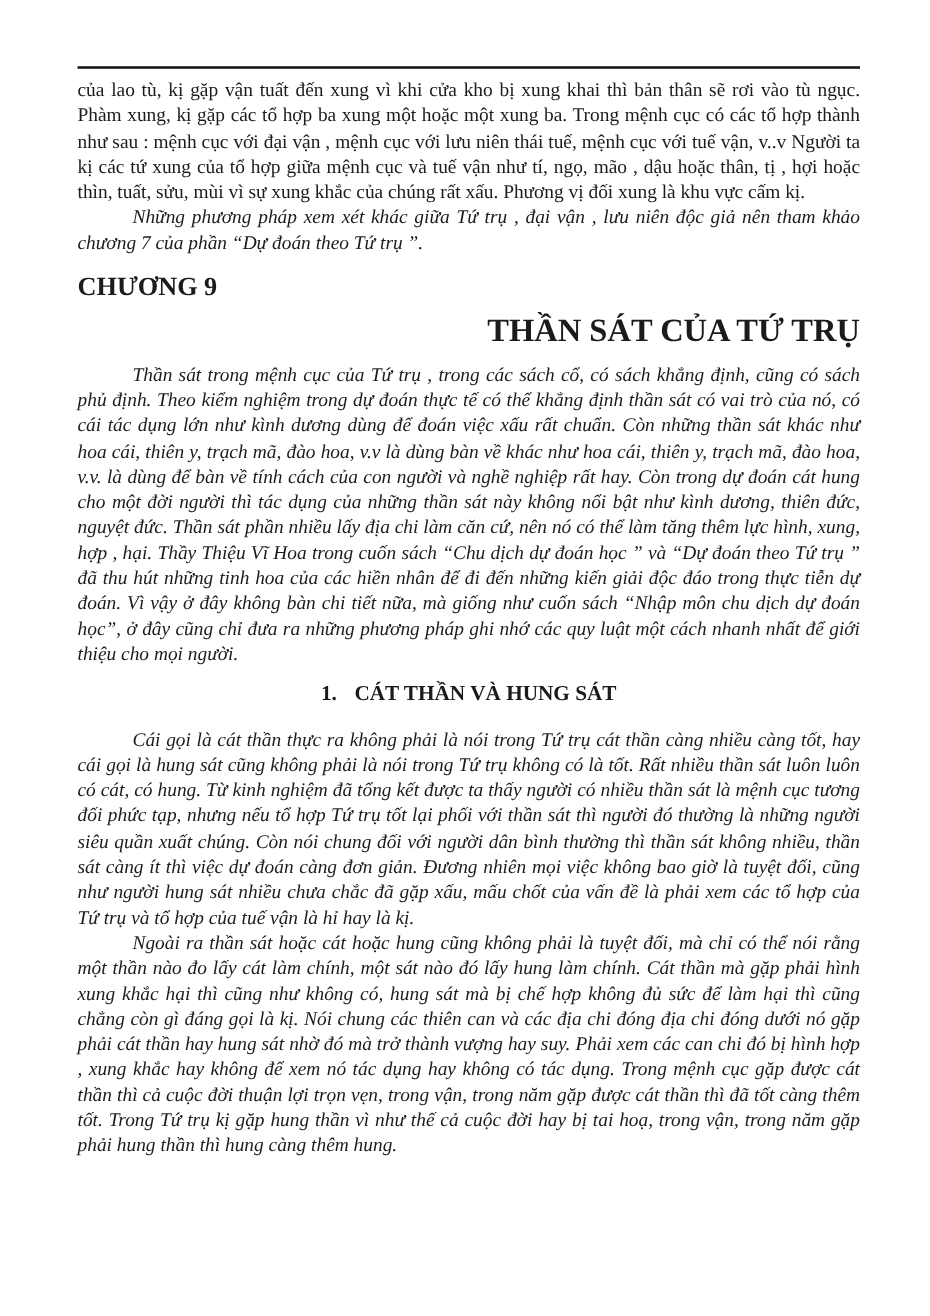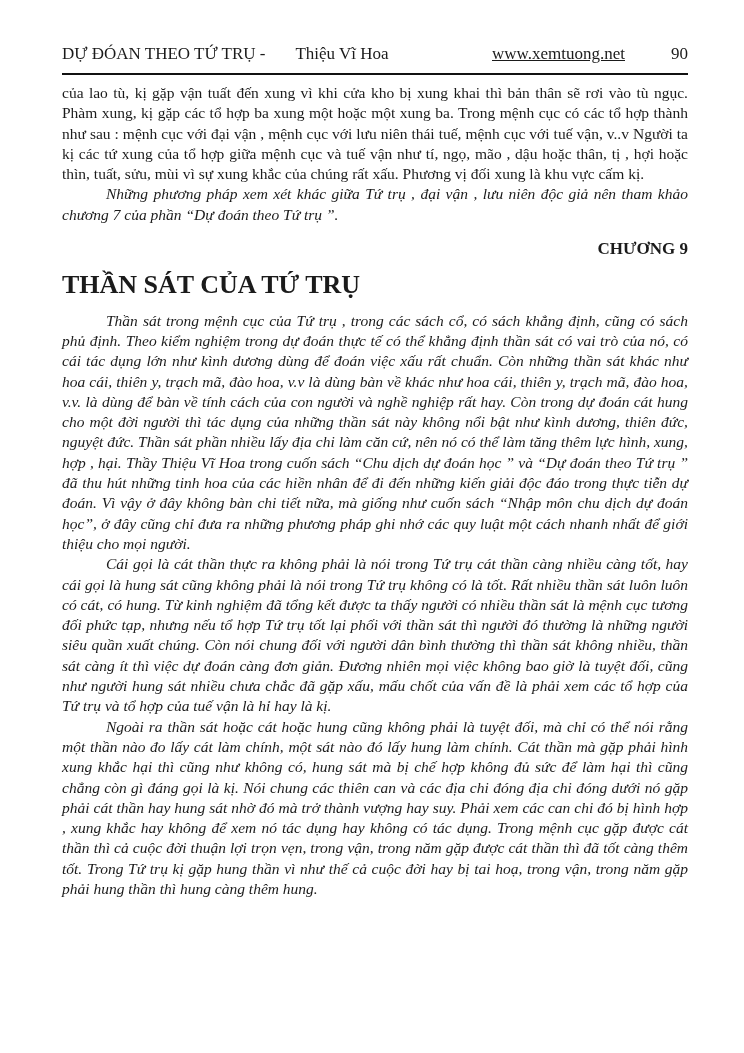--- a/index.html
+++ b/index.html
@@ -33,63 +33,57 @@
   }
   .body-text {
     margin-top: 8px;
     font-size: 15.5px;
     line-height: 20.3px;
     text-align: justify;
   }
   p { margin: 0; }
   p.indent { text-indent: 44px; font-style: italic; }
   .chuong {
-    text-align: right;
+    text-align: left;
     font-weight: bold;
-    font-size: 17px;
+    font-size: 21px;
     margin-top: 14px;
   }
   .main-title {
-    text-align: left;
+    text-align: right;
     font-weight: bold;
     font-size: 26px;
     margin-top: 16px;
     margin-bottom: 15px;
   }
   .section-heading {
     text-align: center;
     font-weight: bold;
     font-size: 17px;
     margin-top: 11px;
     margin-bottom: 17px;
   }
   .section-heading .num { margin-right: 14px; }
 </style>
 </head>
 <body>
 
 <div class="page">
 
-  <div class="header">
-    <span class="book-title">DỰ ĐÓAN THEO TỨ TRỤ -</span>
-    <span class="author">Thiệu Vĩ  Hoa</span>
-    <span class="spacer"></span>
-    <span class="website">www.xemtuong.net</span>
-    <span class="page-num">90</span>
-  </div>
 
   <div class="rule"></div>
 
   <div class="body-text">
     <p>của lao tù, kị gặp vận tuất đến xung  vì khi cửa kho bị xung khai thì bản thân sẽ rơi vào tù ngục. Phàm xung, kị gặp các tổ hợp ba xung một hoặc một xung ba. Trong mệnh cục có các tổ hợp thành như sau : mệnh cục với đại vận , mệnh cục với lưu niên thái tuế, mệnh cục với tuế vận, v..v  Người ta kị các tứ xung của tổ hợp giữa mệnh cục và tuế vận như tí, ngọ, mão , dậu hoặc thân, tị , hợi hoặc thìn, tuất, sửu, mùi vì sự xung khắc của chúng rất xấu. Phương vị đối xung là khu vực cấm kị.</p>
     <p class="indent">Những phương pháp xem xét khác giữa Tứ trụ , đại vận , lưu niên độc giả nên tham khảo chương 7 của phần “Dự đoán theo Tứ trụ ”.</p>
 
     <div class="chuong">CHƯƠNG 9</div>
     <div class="main-title">THẦN SÁT CỦA TỨ TRỤ</div>
 
     <p class="indent">Thần sát trong mệnh cục của Tứ trụ , trong các sách cổ, có sách khẳng định, cũng có sách phủ định. Theo kiểm nghiệm trong dự đoán thực tế có thể khẳng định thần sát có vai trò của nó, có cái tác dụng lớn như kình dương dùng để đoán việc xấu rất chuẩn. Còn những thần sát khác như hoa cái, thiên y, trạch mã, đào hoa, v.v  là dùng bàn về khác như  hoa cái, thiên y, trạch mã, đào hoa, v.v. là dùng để bàn về tính cách của con người và nghề nghiệp rất hay. Còn trong dự đoán cát hung cho một đời người thì tác dụng của những thần sát  này không nổi bật như kình dương, thiên đức, nguyệt đức. Thần sát phần nhiều lấy địa chi làm căn cứ, nên nó có thể làm tăng thêm lực hình, xung, hợp , hại. Thầy Thiệu Vĩ Hoa trong cuốn sách “Chu dịch dự đoán học ” và “Dự đoán theo Tứ trụ ” đã thu hút những tinh hoa của các hiền nhân để đi đến những kiến giải độc đáo trong thực tiễn dự đoán. Vì vậy ở đây không bàn chi tiết nữa, mà giống như cuốn sách “Nhập môn chu dịch dự đoán học”, ở đây cũng chỉ đưa ra những phương pháp ghi nhớ các quy luật một cách nhanh nhất để giới thiệu cho  mọi người.</p>
 
+    <div class="section-heading"><span class="num">1.</span><span>CÁT THẦN VÀ HUNG SÁT</span></div>
 
     <p class="indent">Cái gọi là cát thần thực ra không phải là nói trong Tứ trụ cát thần càng nhiều càng tốt, hay cái gọi là hung sát  cũng không phải là nói trong Tứ trụ không có là tốt. Rất nhiều thần sát luôn luôn có cát, có hung. Từ kinh nghiệm đã tổng kết được ta thấy người có nhiều thần sát  là mệnh cục  tương đối phức tạp, nhưng nếu tổ hợp  Tứ trụ tốt lại phối với thần sát thì người đó thường là những người siêu quần xuất chúng. Còn nói chung đối với người dân bình thường thì thần sát không nhiều, thần sát càng ít thì việc dự đoán càng đơn giản. Đương nhiên mọi việc không bao giờ là tuyệt đối, cũng như  người hung sát nhiều chưa chắc đã gặp xấu, mấu chốt của vấn đề là phải xem các tổ hợp của Tứ trụ và tổ hợp của tuế vận là hỉ hay là kị.</p>
     <p class="indent">Ngoài ra thần sát hoặc cát hoặc hung cũng không phải là tuyệt đối, mà chỉ có thể nói rằng một thần nào đo lấy cát làm chính, một sát nào đó lấy hung làm chính. Cát thần mà gặp phải hình xung khắc hại thì cũng như không có, hung sát mà bị chế hợp  không đủ sức để làm hại thì cũng chẳng còn gì đáng gọi là kị. Nói chung các thiên can và các địa chi đóng địa chi đóng dưới nó gặp phải cát thần hay hung sát nhờ đó mà trở thành vượng hay suy. Phải xem các can chi đó bị hình hợp , xung khắc hay không để xem nó tác dụng hay không có tác dụng. Trong mệnh cục gặp được cát thần thì cả cuộc đời thuận lợi trọn vẹn, trong vận, trong năm gặp được cát thần thì đã tốt càng thêm tốt. Trong Tứ trụ kị gặp hung thần vì như thế cả cuộc đời hay bị tai hoạ, trong vận, trong năm gặp phải hung thần thì hung càng thêm hung.</p>
   </div>
 
 </div>
 
 </body></html>

